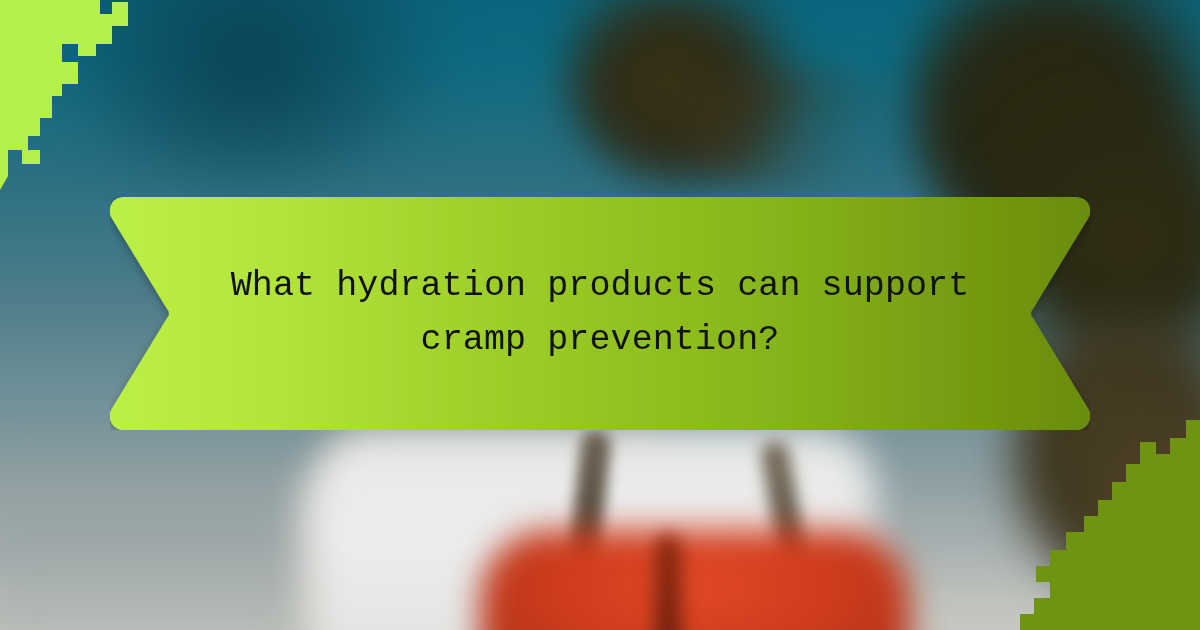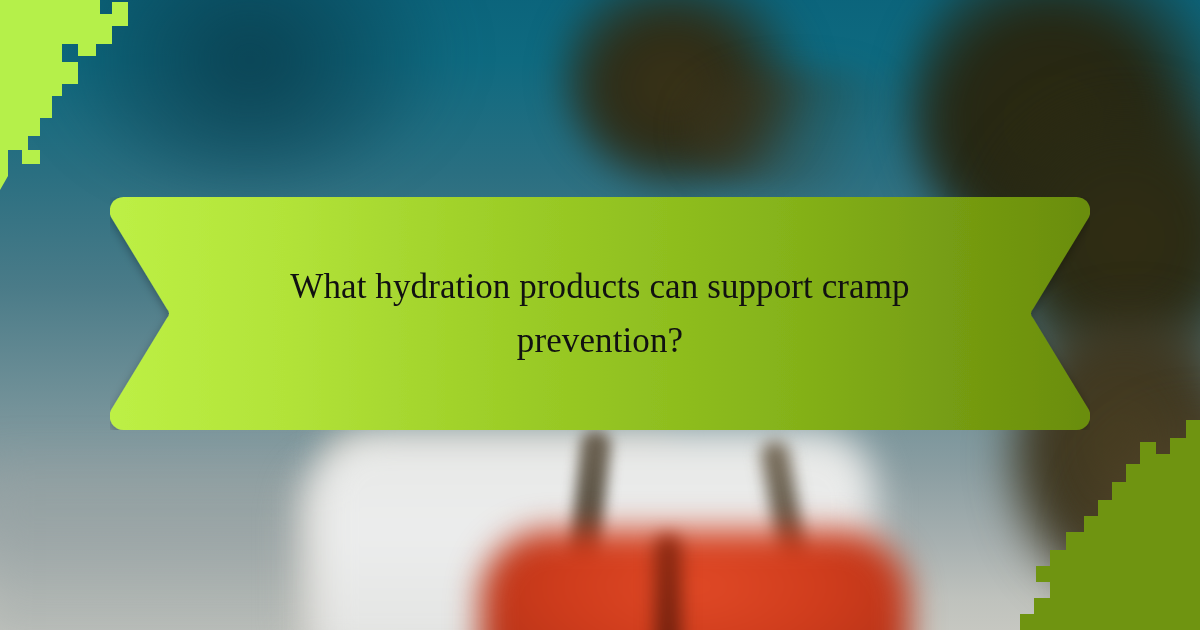--- a/index.html
+++ b/index.html
@@ -5,21 +5,21 @@
   html, body {
     margin: 0;
     padding: 0;
     background: #0d1b20;
   }
   #stage {
     position: relative;
     width: 1200px;
     height: 630px;
     overflow: hidden;
-    font-family: Liberation Serif, serif;
+    font-family: Liberation Mono, monospace;
   }
 
   
   .photo-layer {
     position: absolute;
     inset: 0;
     overflow: hidden;
   }
   
   .sky {

